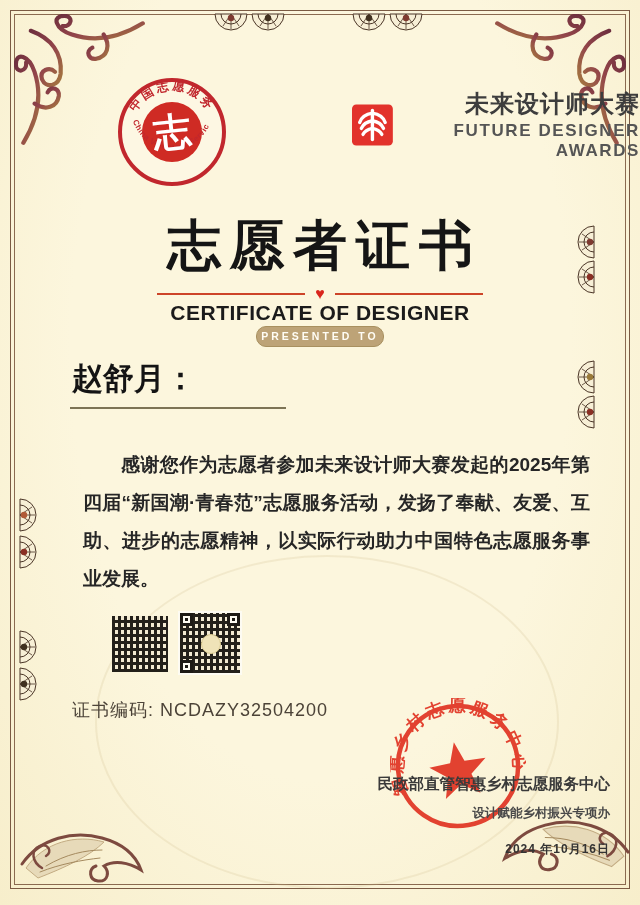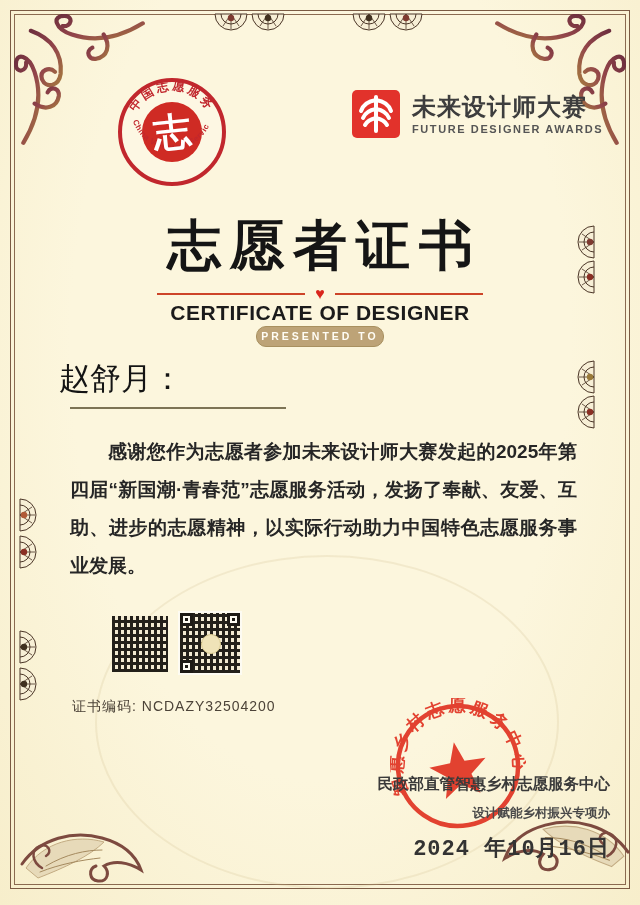--- a/index.html
+++ b/index.html
@@ -12,65 +12,65 @@
   .watermark{position:absolute;left:95px;top:555px;width:460px;height:330px;border:2px solid rgba(205,185,135,.20);border-radius:50%;}
   
   .flourish{position:absolute;}
   .fl-tl{left:14px;top:14px;}
   .fl-tr{left:486px;top:14px;transform:scaleX(-1);}
   .fl-bl{left:16px;top:806px;}
   .fl-br{left:498px;top:792px;transform:scaleX(-1);}
   .fan{position:absolute;width:36px;height:18px;}
   
   .logo-left{position:absolute;left:116px;top:76px;width:112px;height:112px;}
-  .logo-right{position:absolute;left:352px;top:90px;display:flex;align-items:center;gap:12px;}
+  .logo-right{position:absolute;left:352px;top:90px;display:flex;align-items:center;gap:12px;text-align:right;}
   .logo-right-text{display:flex;flex-direction:column;}
   .lr-title{font-size:24px;font-weight:600;color:#3d3d3d;letter-spacing:1px;line-height:1.15;}
-  .lr-sub{font-size:11px;font-weight:700;color:#555;letter-spacing:1.6px;margin-top:3px;}
+  .lr-sub{font-size:17px;font-weight:700;color:#555;letter-spacing:1.6px;margin-top:3px;}
   
   .cert-title{position:absolute;left:0;top:210px;width:100%;text-align:center;
     font-size:54px;font-weight:900;color:#151515;letter-spacing:9px;text-indent:9px;}
   .divider{position:absolute;left:0;top:286px;width:100%;display:flex;align-items:center;justify-content:center;gap:10px;}
   .divider .line{width:148px;height:2px;background:#cd4428;}
   .divider .heart{color:#d9261c;font-size:16px;line-height:1;}
   .cert-sub{position:absolute;left:0;top:301px;width:100%;text-align:center;
     font-size:21px;font-weight:700;color:#1b1b1b;letter-spacing:.5px;}
   .badge-row{position:absolute;left:0;top:326px;width:100%;text-align:center;}
   .badge{display:inline-block;background:#bda377;border:1px solid #a8905f;border-radius:10px;
     padding:3px 4px 4px;color:#fffdf5;font-size:10.5px;font-weight:700;letter-spacing:3px;}
   
-  .name{position:absolute;left:59px;top:358px;font-family:"DejaVu Serif",serif;
-    font-size:31px;font-weight:400;color:#141414;}
+  .name{position:absolute;left:72px;top:358px;font-family:"DejaVu Serif",serif;
+    font-size:31px;font-weight:700;color:#141414;}
   .name-line{position:absolute;left:70px;top:407px;width:216px;height:2px;background:#7d7455;}
   
   .body-p{position:absolute;left:70px;width:507px;font-size:19px;line-height:38px;
-    font-weight:700;color:#262626;text-align:justify;text-indent:2em;margin:0;}
+    font-weight:700;color:#262626;text-align:justify;text-indent:2em;margin:13px;}
   .p1{top:433px;}
   .p2{top:546px;}
   
   .qr-noise{background-color:#f2ead2;background-image:
     repeating-linear-gradient(0deg,#23201a 0 3px,transparent 3px 7px),
     repeating-linear-gradient(90deg,#23201a 0 3px,transparent 3px 6px),
     repeating-linear-gradient(45deg,transparent 0 4px,rgba(242,234,210,.55) 4px 8px);}
   .qr1{position:absolute;left:112px;top:616px;width:56px;height:56px;}
   .qr2{position:absolute;left:178px;top:611px;width:64px;height:64px;background:#fdfbf2;padding:2px;box-sizing:border-box;}
   .qr2-inner{position:relative;width:100%;height:100%;}
   .finder{position:absolute;width:13px;height:13px;border:3px solid #1d1a15;background:#fdfbf2;box-sizing:border-box;}
   .finder span{position:absolute;left:2px;top:2px;width:3px;height:3px;background:#1d1a15;}
   .f-tl{left:0;top:0;} .f-tr{right:0;top:0;} .f-bl{left:0;bottom:0;}
   .qr-logo{position:absolute;left:50%;top:50%;width:18px;height:18px;margin:-9px 0 0 -9px;
     border-radius:50%;background:#efe3b8;border:1px solid #d9c98f;}
   
-  .cert-no{position:absolute;left:72px;top:698px;font-size:14px;color:#4c4338;letter-spacing:1px;}
+  .cert-no{position:absolute;left:72px;top:698px;font-size:18px;color:#4c4338;letter-spacing:1px;}
   
   .seal{position:absolute;left:390px;top:698px;opacity:.93;}
   .footer{position:absolute;left:330px;top:774px;width:280px;text-align:right;}
   .f-org{font-size:15.5px;font-weight:700;color:#3a3a3a;}
   .f-dept{font-size:12.5px;font-weight:600;color:#4a4a4a;margin-top:10px;}
-  .f-date{font-size:22px;font-weight:700;color:#333;margin-top:11px;letter-spacing:1px;font-family:Liberation Mono, monospace;}
+  .f-date{font-size:12px;font-weight:700;color:#333;margin-top:19px;letter-spacing:1px;}
 </style>
 </head>
 <body>
 
 <div class="page">
 
   <div class="border-outer"></div>
   <div class="border-inner"></div>
   <div class="watermark"></div>
 

